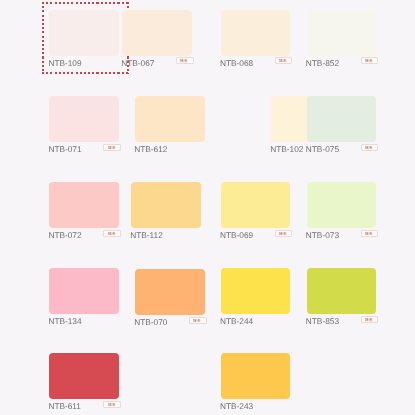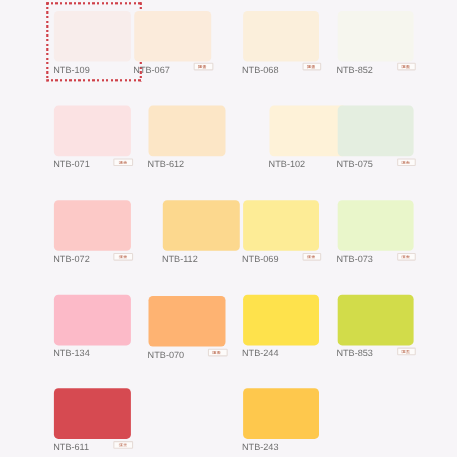--- a/index.html
+++ b/index.html
@@ -144,21 +144,21 @@
 </svg>
         </span>
       </div>
     </div>
     <div class="cell" style="left: 135px; top: 95.8px;">
       <div class="chip" style="background: rgb(252, 230, 198);"></div>
       <div class="meta">
         <span class="code">NTB-612</span>
       </div>
     </div>
-    <div class="cell" style="left: 208px; top: 95.8px; padding-left: 37px;">
+    <div class="cell" style="left: 234px; top: 95.8px; padding-left: 37px;">
       <div class="chip" style="background: rgb(254, 242, 216);"></div>
       <div class="meta">
         <span class="code">NTB-102</span>
       </div>
     </div>
     <div class="cell" style="left: 306.6px; top: 95.8px;">
       <div class="chip" style="background: rgb(228, 238, 224);"></div>
       <div class="meta">
         <span class="code">NTB-075</span>
         <span class="badge" title="遮熱">
@@ -206,21 +206,21 @@
   <path d="M22.5 9.2h13v2h-13z"></path>
   <path d="M22 13h2.2v3h-2.2z"></path>
               <path d="M26 13h2.2v3h-2.2z"></path>
   <path d="M30 13h2.2v3h-2.2z"></path>
               <path d="M34 13h2.2v3h-2.2z"></path>
   </g>
 </svg>
         </span>
       </div>
     </div>
-    <div class="cell" style="left: 148px; top: 182px; text-align: right;">
+    <div class="cell" style="left: 131px; top: 182px; text-align: right;">
       <div class="chip" style="background: rgb(252, 216, 142);"></div>
       <div class="meta">
         <span class="code">NTB-112</span>
       </div>
     </div>
     <div class="cell" style="left: 220.8px; top: 182px;">
       <div class="chip" style="background: rgb(253, 236, 150);"></div>
       <div class="meta">
         <span class="code">NTB-069</span>
         <span class="badge" title="遮熱">

